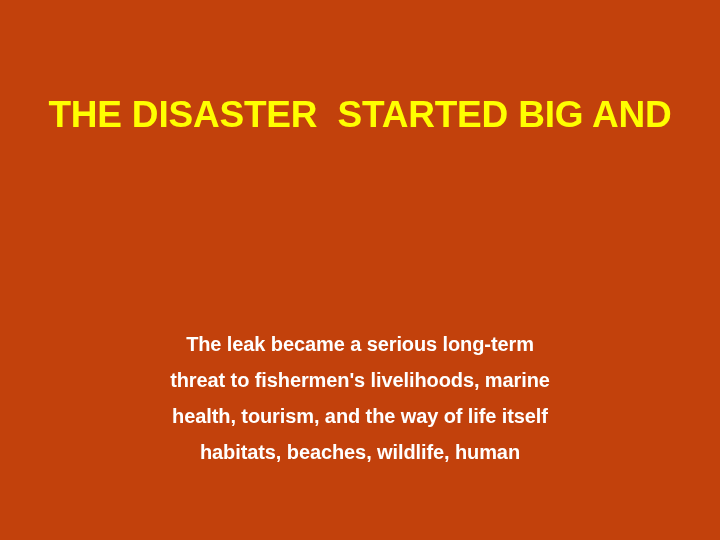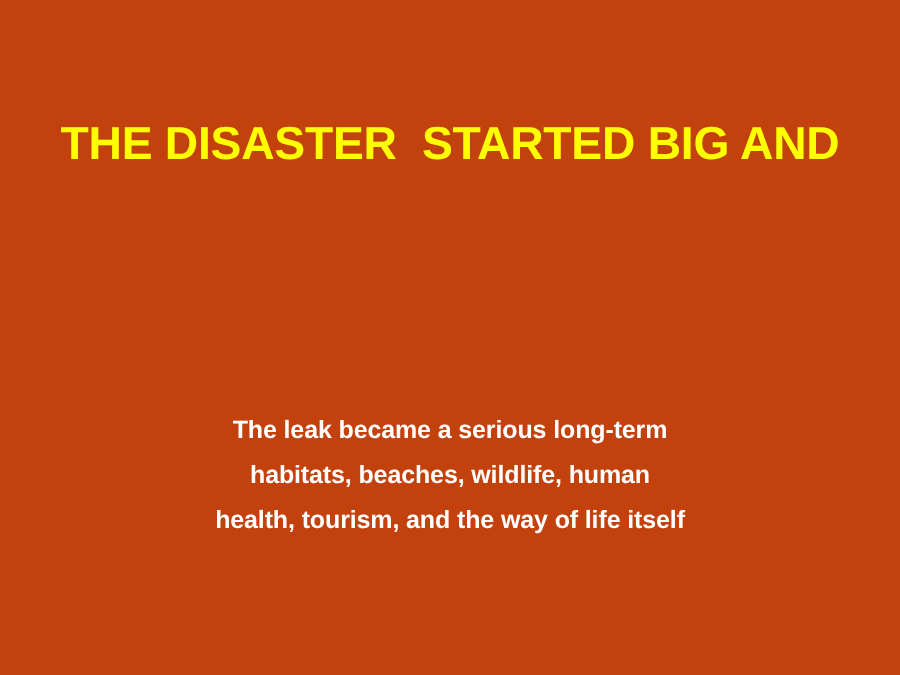--- a/index.html
+++ b/index.html
@@ -64,17 +64,18 @@
 <body>
 
 <div id="slide">
 
   <div id="title-block">
     <div class="title-line">THE DISASTER  STARTED BIG AND</div>
   </div>
 
   <div id="body-block">
     <div class="body-line">The leak became a serious long-term</div>
+    <div class="body-line">threat to fishermen's livelihoods, marine</div>
+    <div class="body-line">health, tourism, and the way of life itself</div>
     <div class="body-line">habitats, beaches, wildlife, human</div>
-    <div class="body-line">health, tourism, and the way of life itself</div>
   </div>
 
 </div>
 
 </body></html>

